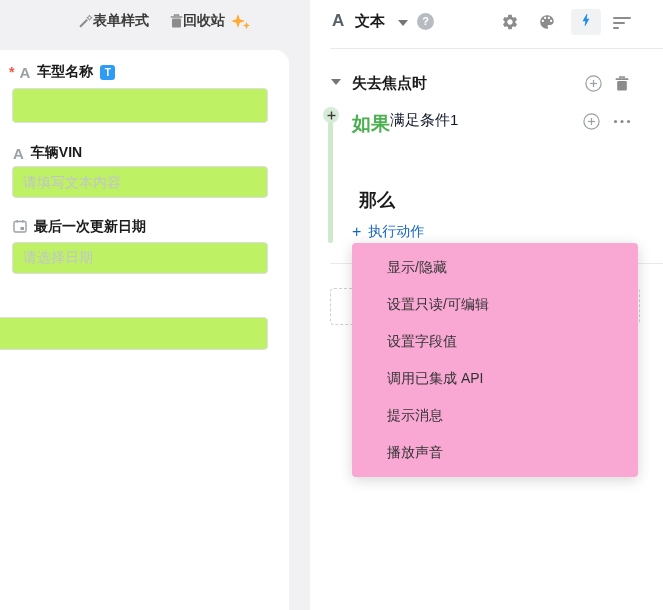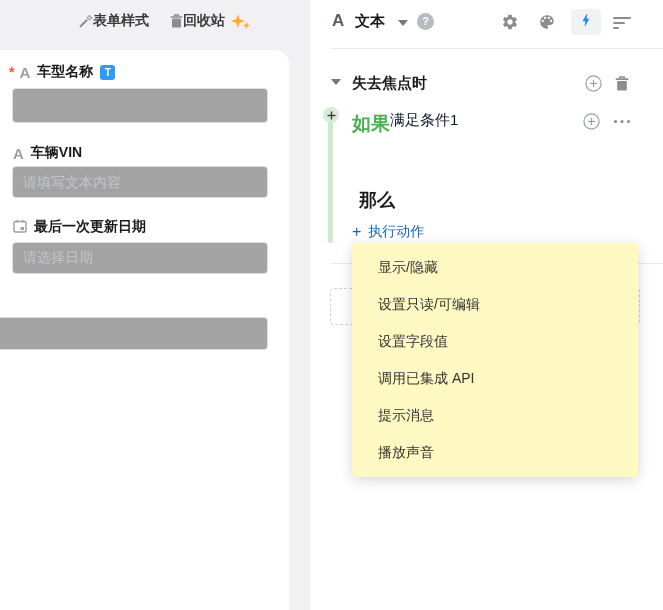--- a/index.html
+++ b/index.html
@@ -16,21 +16,21 @@
 
   .card { position:absolute; left:0; top:50px; width:289px; height:560px;
           background:#fff; border-radius:0 14px 0 0; }
 
   .field-label { position:absolute; display:flex; align-items:center; gap:7px;
                  font-size:14px; font-weight:600; color:#1a1a1a; height:16px; }
   .req { color:#f25643; font-size:14px; font-weight:700; margin-right:-2px; }
   .type-letter { color:#9aa0a6; font-size:15px; font-weight:700; }
   .t-badge { display:inline-block; width:15px; height:15px; background:#2e9cf5; border-radius:3px;
              color:#fff; font-size:10px; font-weight:700; text-align:center; line-height:15px; }
-  .f-input { position:absolute; border:1px solid #dcdee2; border-radius:4px; background:#a3a3a3;
+  .f-input { position:absolute; border:1px solid #dcdee2; border-radius:4px; background:#bef264;
              font-size:14px; color:#333; padding:0 10px; outline:none;
              font-family:"Liberation Sans","DejaVu Sans",sans-serif; }
   .f-input::placeholder { color:#c1c5cb; }
 
   
   .panel { position:absolute; left:310px; top:0; width:353px; height:610px; background:#fff; }
   .hdr-a { position:absolute; left:22px; top:11px; font-size:17px; font-weight:700; color:#566069; }
   .hdr-type { position:absolute; left:45px; top:12px; font-size:15px; font-weight:700; color:#1a1a1a; cursor:pointer; }
   .caret { width:0; height:0; border-left:5px solid transparent; border-right:5px solid transparent;
            border-top:6px solid #767676; }
@@ -56,22 +56,22 @@
   .cond-box { position:absolute; left:42px; top:143px; width:276px; height:35px; background:#f4f5f7;
               border-radius:4px; font-size:14px; color:#333; line-height:35px; padding-left:18px; }
   .then-label { position:absolute; left:49px; top:188px; font-size:18px; font-weight:700; color:#1a1a1a; }
   .exec-link { position:absolute; left:42px; top:223px; font-size:14px; color:#1565c0; cursor:pointer;
                display:flex; align-items:center; gap:7px; }
   .exec-plus { font-size:16px; line-height:14px; }
 
   .dashed-box { position:absolute; left:20px; top:288px; width:310px; height:37px;
                 border:1px dashed #d0d0d0; border-radius:4px; background:#fff; z-index:1; cursor:pointer; }
 
-  .menu { position:absolute; left:42px; top:243px; width:286px; background:#fef9c3; border-radius:4px;
-          box-shadow:0 3px 14px rgba(0,0,0,0.16); padding:6px 8px; z-index:2; }
+  .menu { position:absolute; left:42px; top:243px; width:286px; background:#f9a8d4; border-radius:4px;
+          box-shadow:0 3px 14px rgba(0,0,0,0.16); padding:6px 17px; z-index:2; }
   .menu-item { height:37px; line-height:37px; padding-left:18px; font-size:14px; color:#333; cursor:pointer; }
 
   .circle-plus svg, .dots svg, .trash-sm svg { display:block; }
 </style>
 </head>
 <body>
 
 <div id="root">
 
   <div class="left-bg"></div>

